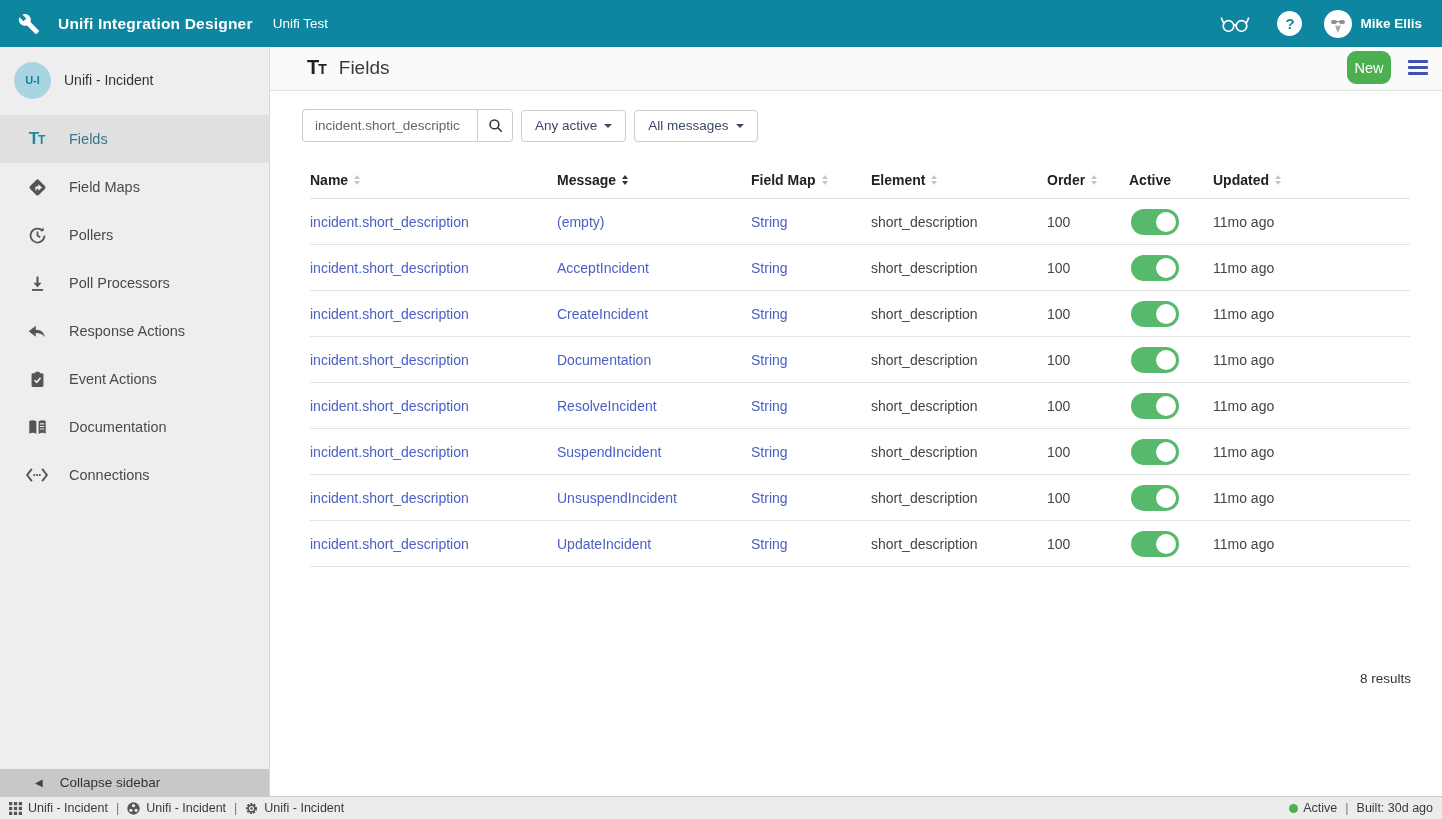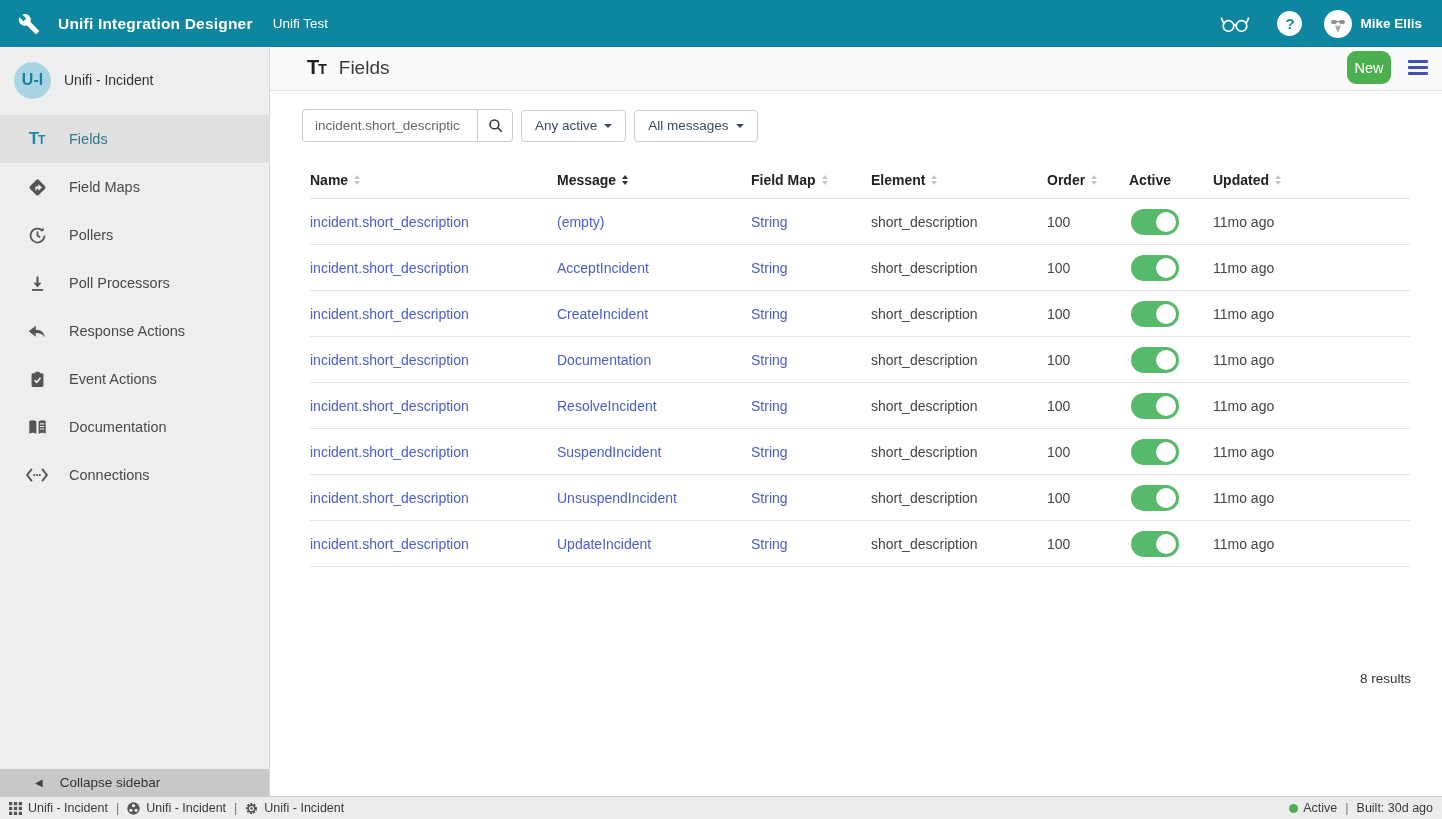--- a/index.html
+++ b/index.html
@@ -12,21 +12,21 @@
   .topbar .env { margin-left:20px; font-size:13.5px; }
   .topbar .spacer { flex:1; }
   .topbar .glasses { margin-right:26px; display:flex; align-items:center; cursor:pointer; }
   .help-circle { width:25px; height:25px; border-radius:50%; background:#fff; color:#0E86A0; font-weight:bold; font-size:15px; display:flex; align-items:center; justify-content:center; margin-right:22px; cursor:pointer; }
   .avatar-circle { width:28px; height:28px; border-radius:50%; background:#fff; display:flex; align-items:center; justify-content:center; margin-right:8px; overflow:hidden; }
   .user-name { font-size:13.5px; font-weight:bold; margin-right:20px; }
 
   
   .sidebar { position:absolute; top:45px; left:0; width:270px; bottom:23px; background:#EEEEEE; border-right:1px solid #D8D8D8; }
   .app-row { height:70px; display:flex; align-items:center; padding-left:14px; }
-  .app-avatar { width:37px; height:37px; border-radius:50%; background:#A9D5E2; color:#17809F; font-weight:bold; font-size:16px; display:flex; align-items:center; justify-content:center; }
+  .app-avatar { width:37px; height:37px; border-radius:50%; background:#A9D5E2; color:#17809F; font-weight:bold; font-size:11px; display:flex; align-items:center; justify-content:center; }
   .app-name { margin-left:13px; font-size:14px; color:#333; }
   .nav-item { height:48px; display:flex; align-items:center; padding-left:25px; cursor:pointer; color:#4A4A4A; }
   .nav-item.active { background:#E0E0E0; }
   .nav-item .nav-icon { width:24px; display:flex; align-items:center; justify-content:center; color:#555; }
   .nav-item .nav-label { margin-left:20px; font-size:14.5px; }
   .nav-item.active .nav-label { color:#37768C; }
   .nav-item.active .tt { color:#1B8AA6; }
   .tt { font-weight:bold; color:#555; display:inline-flex; align-items:baseline; }
   .tt .tt-big { font-size:17px; }
   .tt .tt-small { font-size:12px; margin-left:-1px; }

